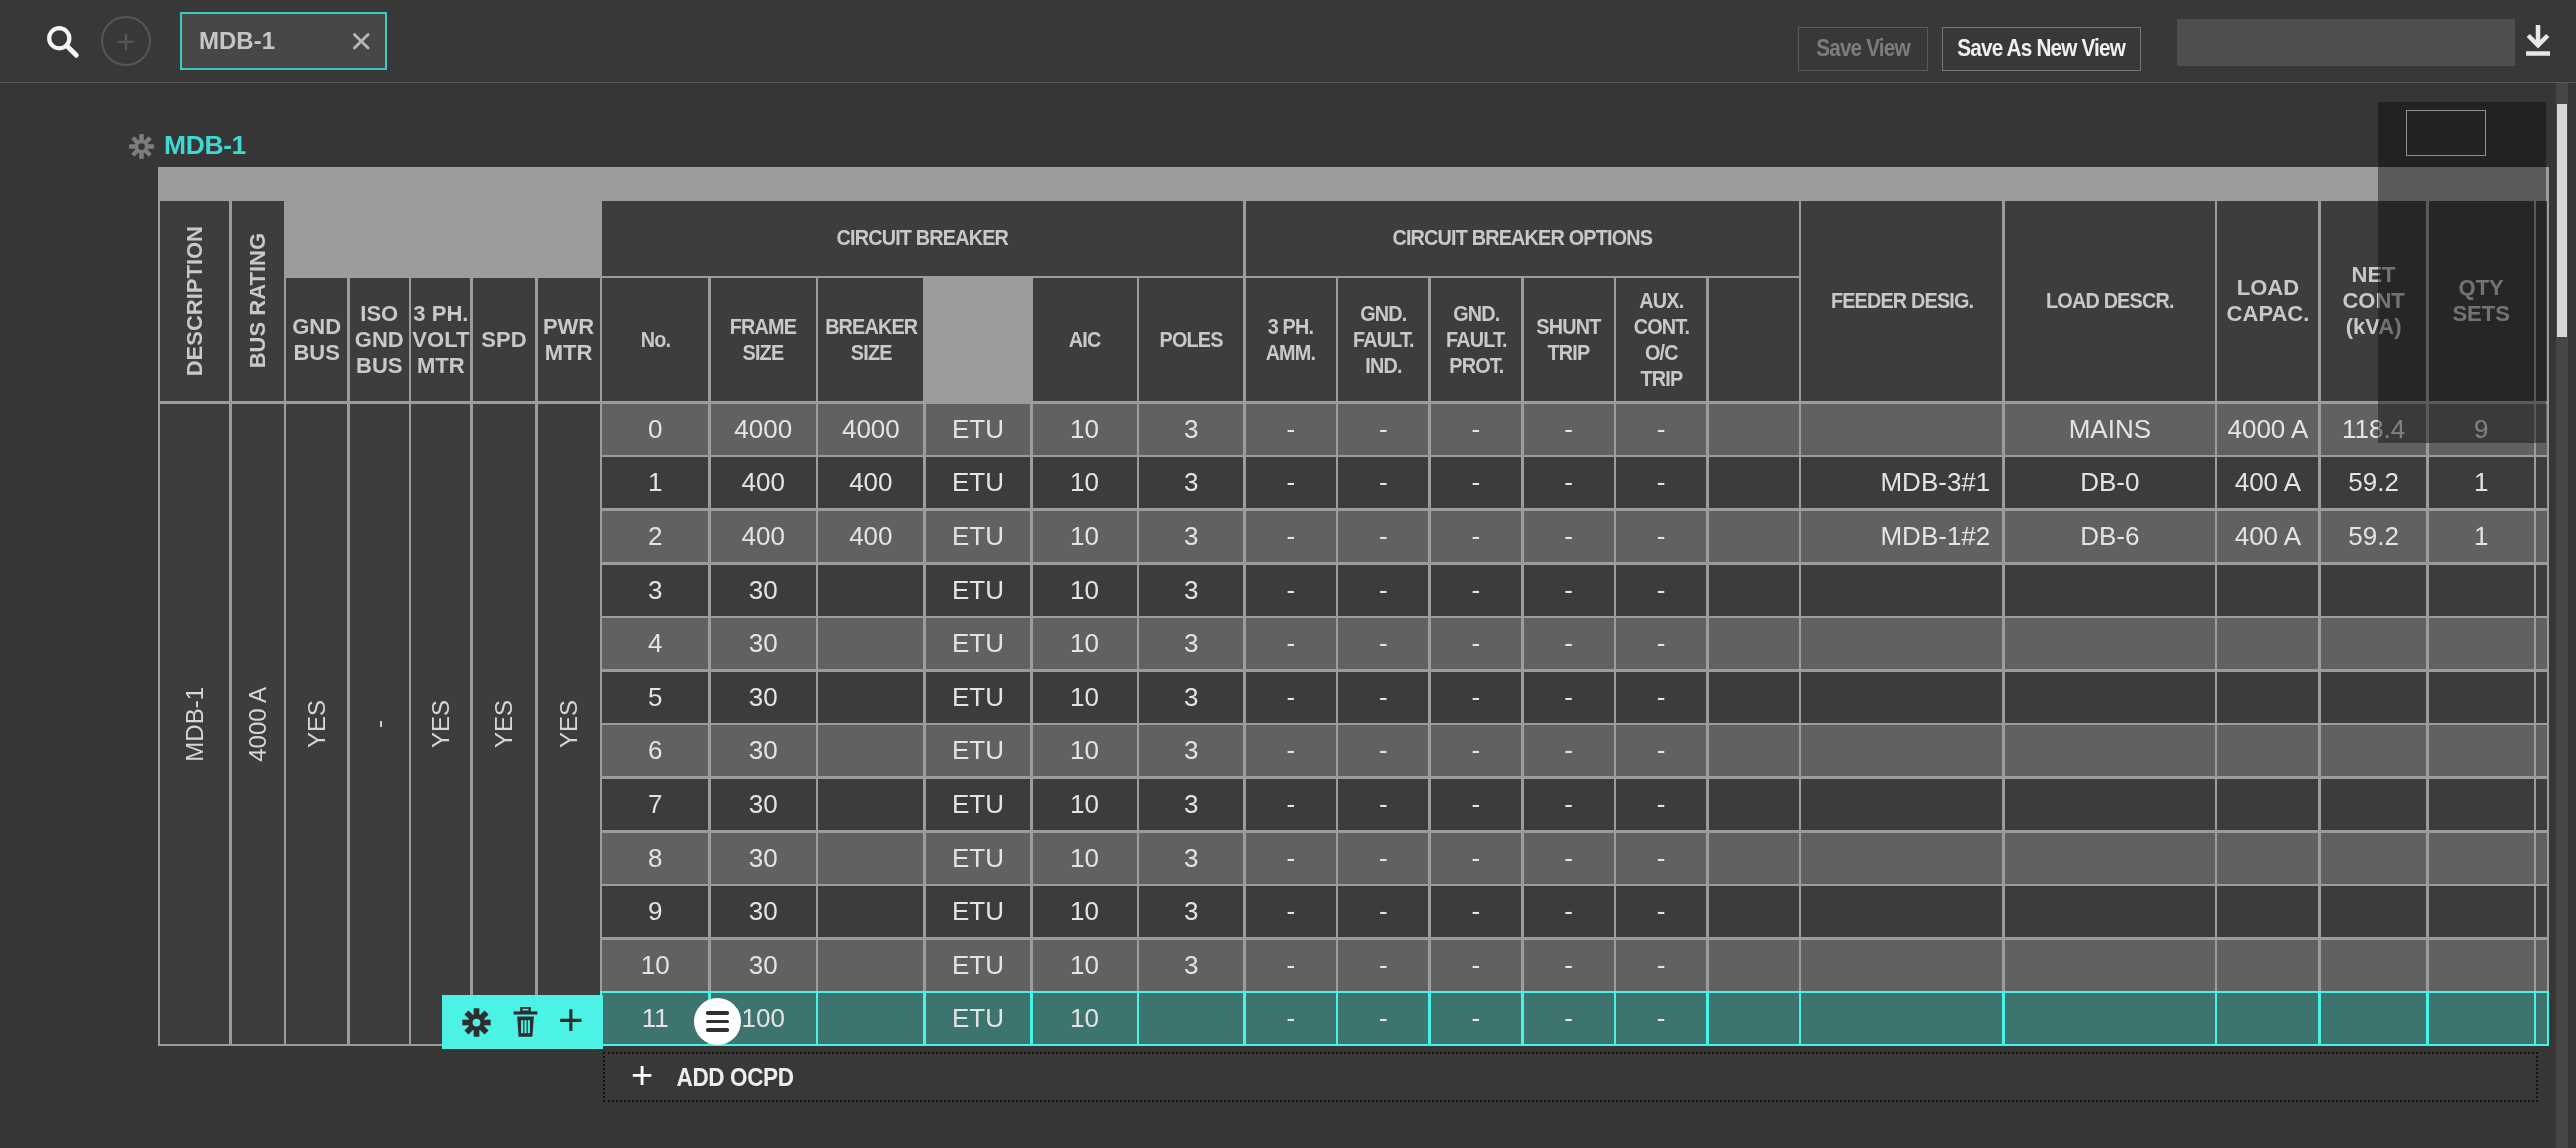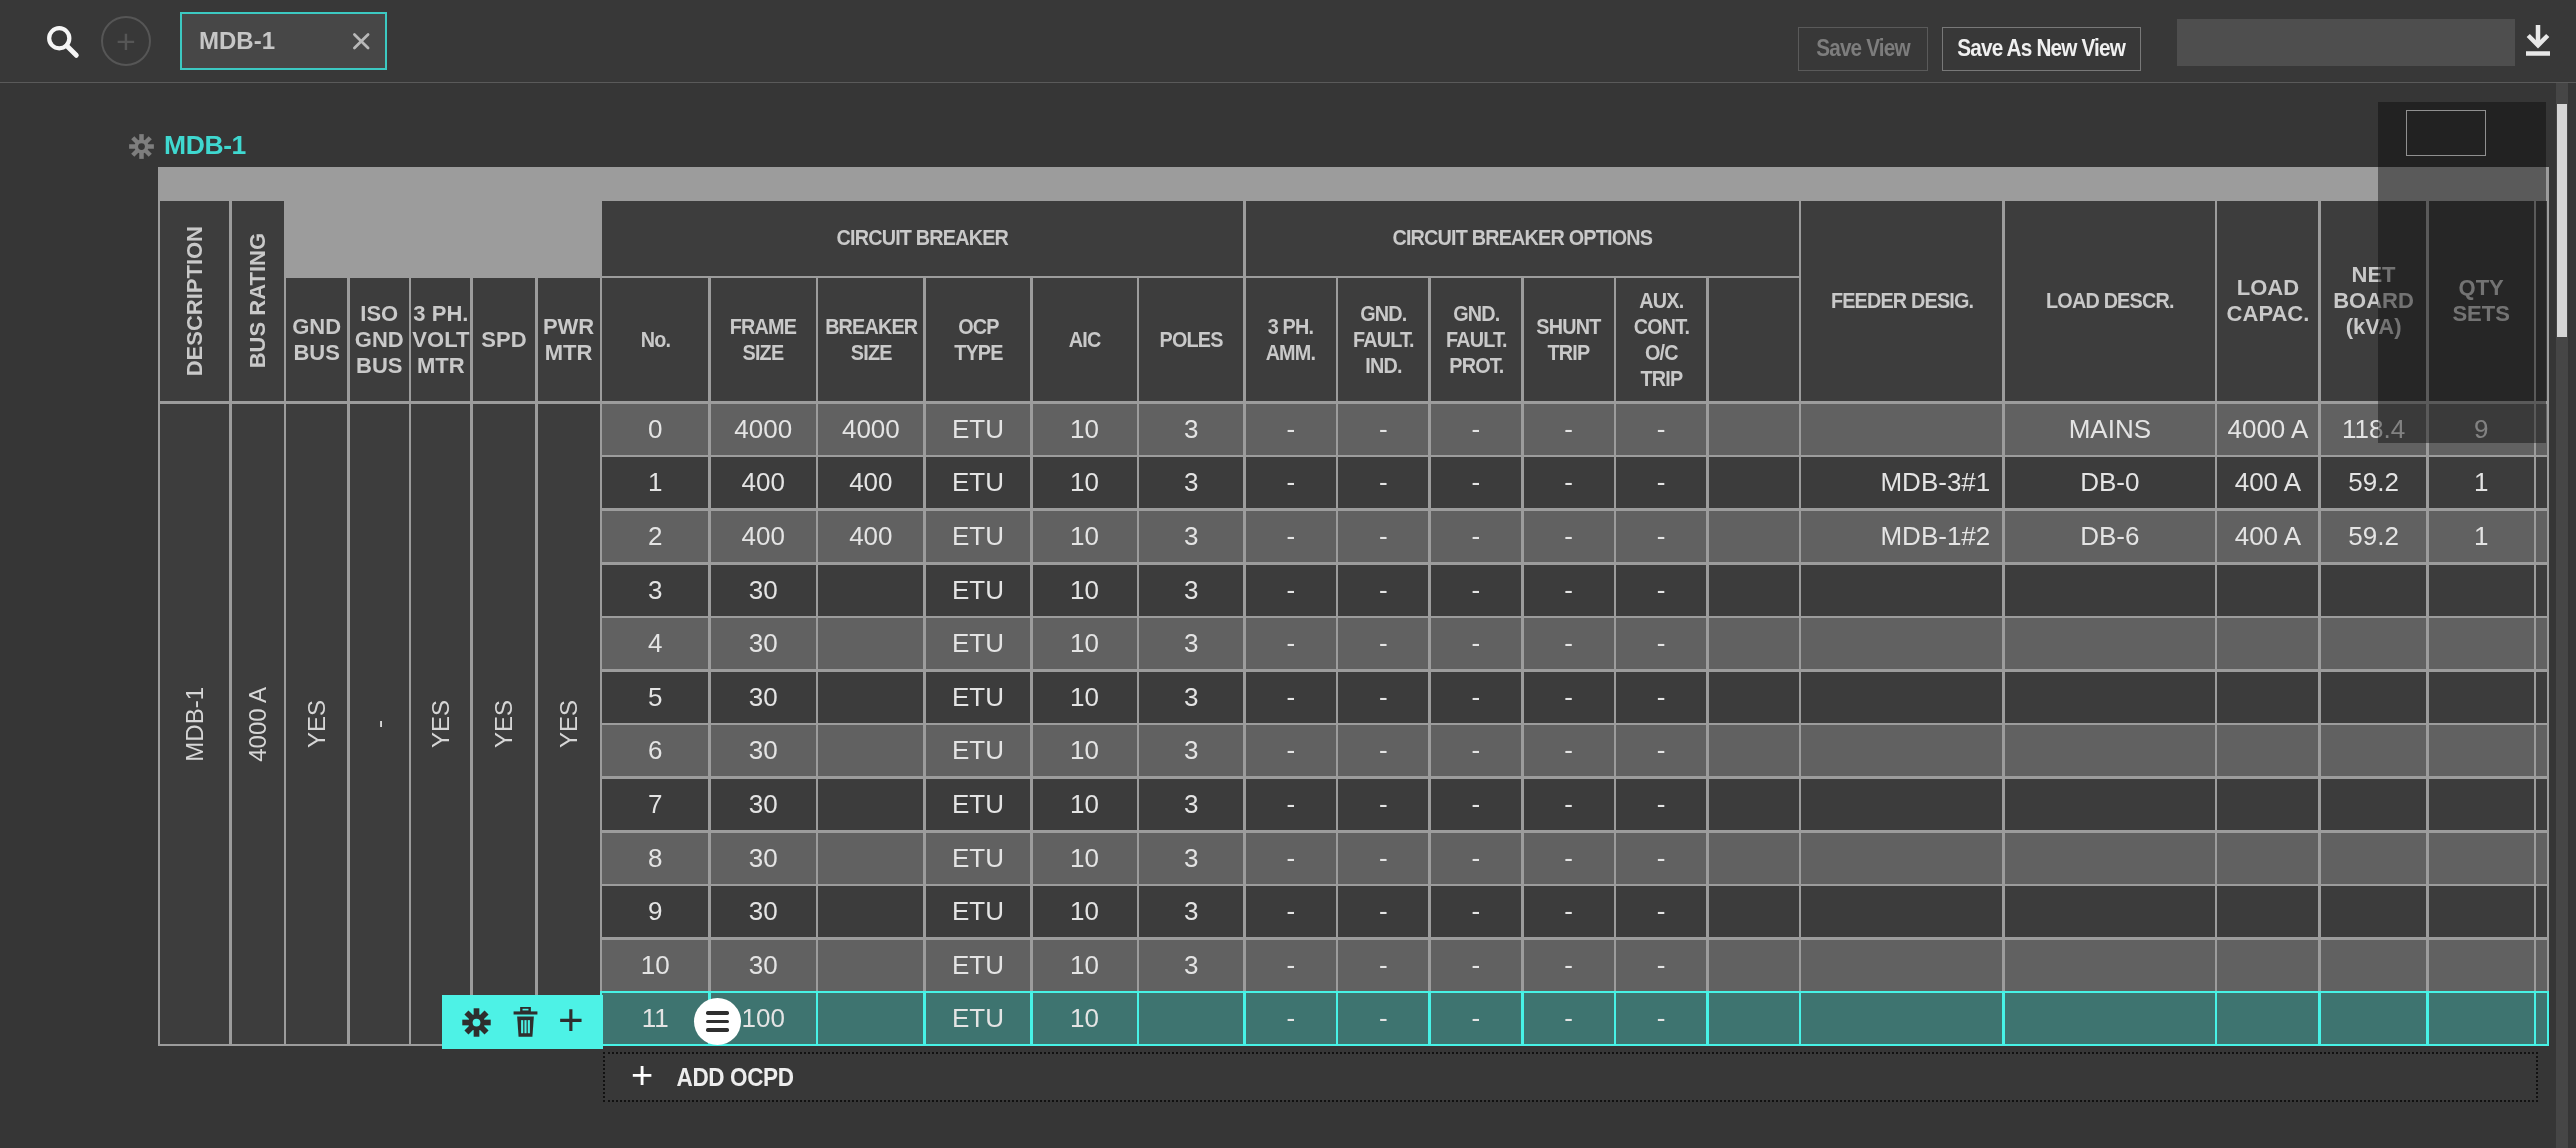--- a/index.html
+++ b/index.html
@@ -150,23 +150,20 @@
 
   <div class="cell hcell cond" style="grid-column:8;grid-row:3">
       <span>No.</span>
     </div>
   <div class="cell hcell cond" style="grid-column:10;grid-row:3">
       <span>BREAKER SIZE</span>
     </div>
   <div class="cell hcell cond" style="grid-column:9;grid-row:3">
       <span>FRAME SIZE</span>
     </div>
-  <div class="cell hcell cond" style="grid-column:11;grid-row:3">
-      <span>OCP TYPE</span>
-    </div>
   <div class="cell hcell cond" style="grid-column:12;grid-row:3">
       <span>AIC</span>
     </div>
   <div class="cell hcell cond" style="grid-column:13;grid-row:3">
       <span>POLES</span>
     </div>
 
   <div class="cell hcell cond" style="grid-column:14;grid-row:3">
       <span>3 PH. AMM.</span>
     </div>
@@ -187,21 +184,21 @@
   <div class="cell hcell cond" style="grid-column:20;grid-row:2/span 2">
       <span>FEEDER DESIG.</span>
     </div>
   <div class="cell hcell cond" style="grid-column:21;grid-row:2/span 2">
       <span>LOAD DESCR.</span>
     </div>
   <div class="cell hcell" style="grid-column:22;grid-row:2/span 2">
       <span>LOAD CAPAC.</span>
     </div>
   <div class="cell hcell" style="grid-column:23;grid-row:2/span 2">
-      <span>NET BOARD (kVA)</span>
+      <span>NET CONT (kVA)</span>
     </div>
   <div class="cell hcell" style="grid-column:24;grid-row:2/span 2">
       <span>QTY SETS</span>
     </div>
   <div class="cell hcell" style="grid-column:25;grid-row:2/span 2"></div>
 
   <div class="cell merged" style="grid-column:1;grid-row:4/span 12">
     <span class="vtext">MDB-1</span>
     </div>
   <div class="cell merged" style="grid-column:2;grid-row:4/span 12">

